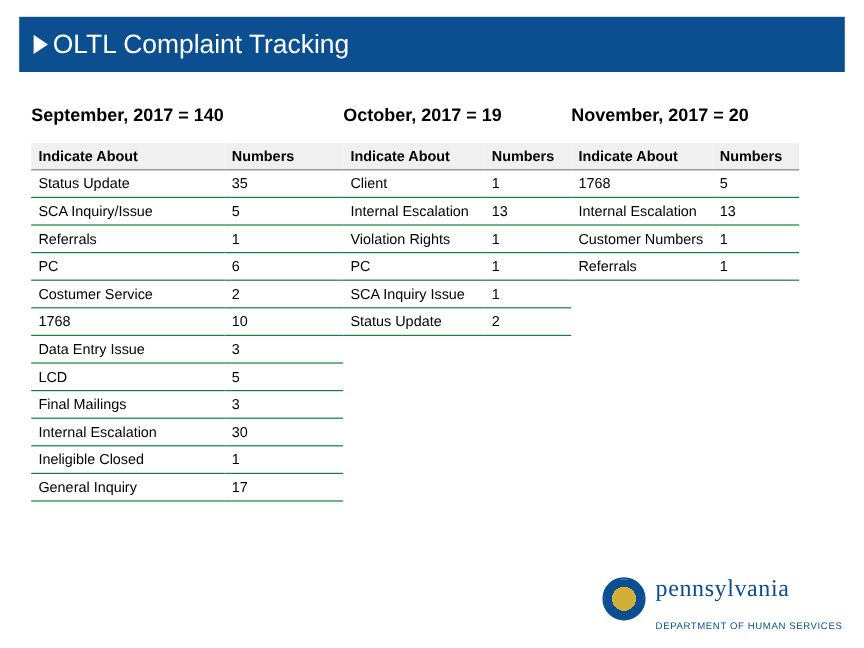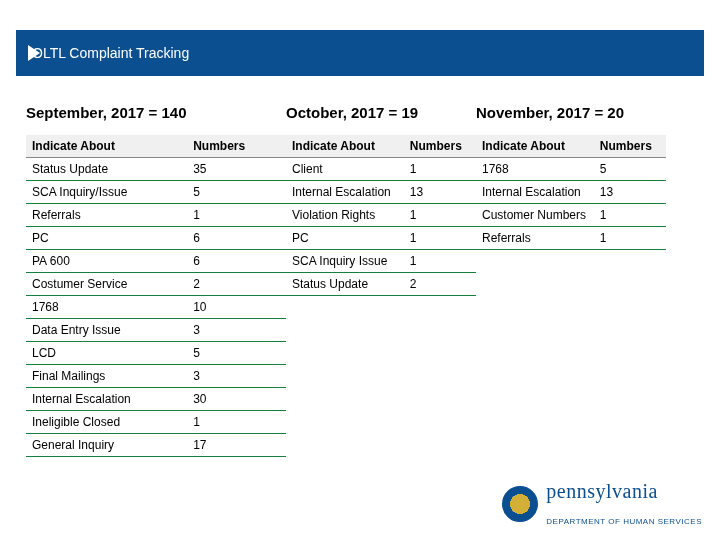--- a/index.html
+++ b/index.html
@@ -8,26 +8,26 @@
     height: 540px;
     background: #fff;
     font-family: Arial, Helvetica, sans-serif;
     position: relative;
     overflow: hidden;
   }
   .title-bar {
     background: #0b4f91;
     color: #fff;
     height: 46px;
-    margin: 30px 16px 0 16px;
+    margin: 14px 16px 0 16px;
     display: flex;
     align-items: center;
-    font-size: 14px;
+    font-size: 22px;
     position: relative;
-    padding-left: 16px;
+    padding-left: 28px;
   }
   .title-arrow {
     position: absolute;
     left: 12px;
     top: 50%;
     transform: translateY(-50%);
     width: 0; height: 0;
     border-top: 8px solid transparent;
     border-bottom: 8px solid transparent;
     border-left: 12px solid #fff;
@@ -68,21 +68,21 @@
     margin-top: 18px;
   }
   .col-sep th:first-child, .col-sep td:first-child { width: 62%; }
   .col-oct th:first-child, .col-oct td:first-child { width: 62%; }
   .col-nov th:first-child, .col-nov td:first-child { width: 62%; }
   .logo {
     position: absolute;
     right: 18px;
     bottom: 14px;
     display: flex;
-    align-items: center;
+    align-items: flex-start;
     gap: 8px;
   }
   .seal {
     width: 36px; height: 36px;
     border-radius: 50%;
     border: 2px solid #0b4f91;
     background: radial-gradient(circle at 50% 50%, #d4af37 0 10px, #0b4f91 10px 18px);
     position: relative;
     flex: 0 0 auto;
   }
@@ -134,24 +134,20 @@
           </tr>
           <tr>
             <td>Referrals</td>
             <td>1</td>
           </tr>
           <tr>
             <td>PC</td>
             <td>6</td>
           </tr>
           <tr>
-            <td>PA 600</td>
-            <td>6</td>
-          </tr>
-          <tr>
             <td>Costumer Service</td>
             <td>2</td>
           </tr>
           <tr>
             <td>1768</td>
             <td>10</td>
           </tr>
           <tr>
             <td>Data Entry Issue</td>
             <td>3</td>

